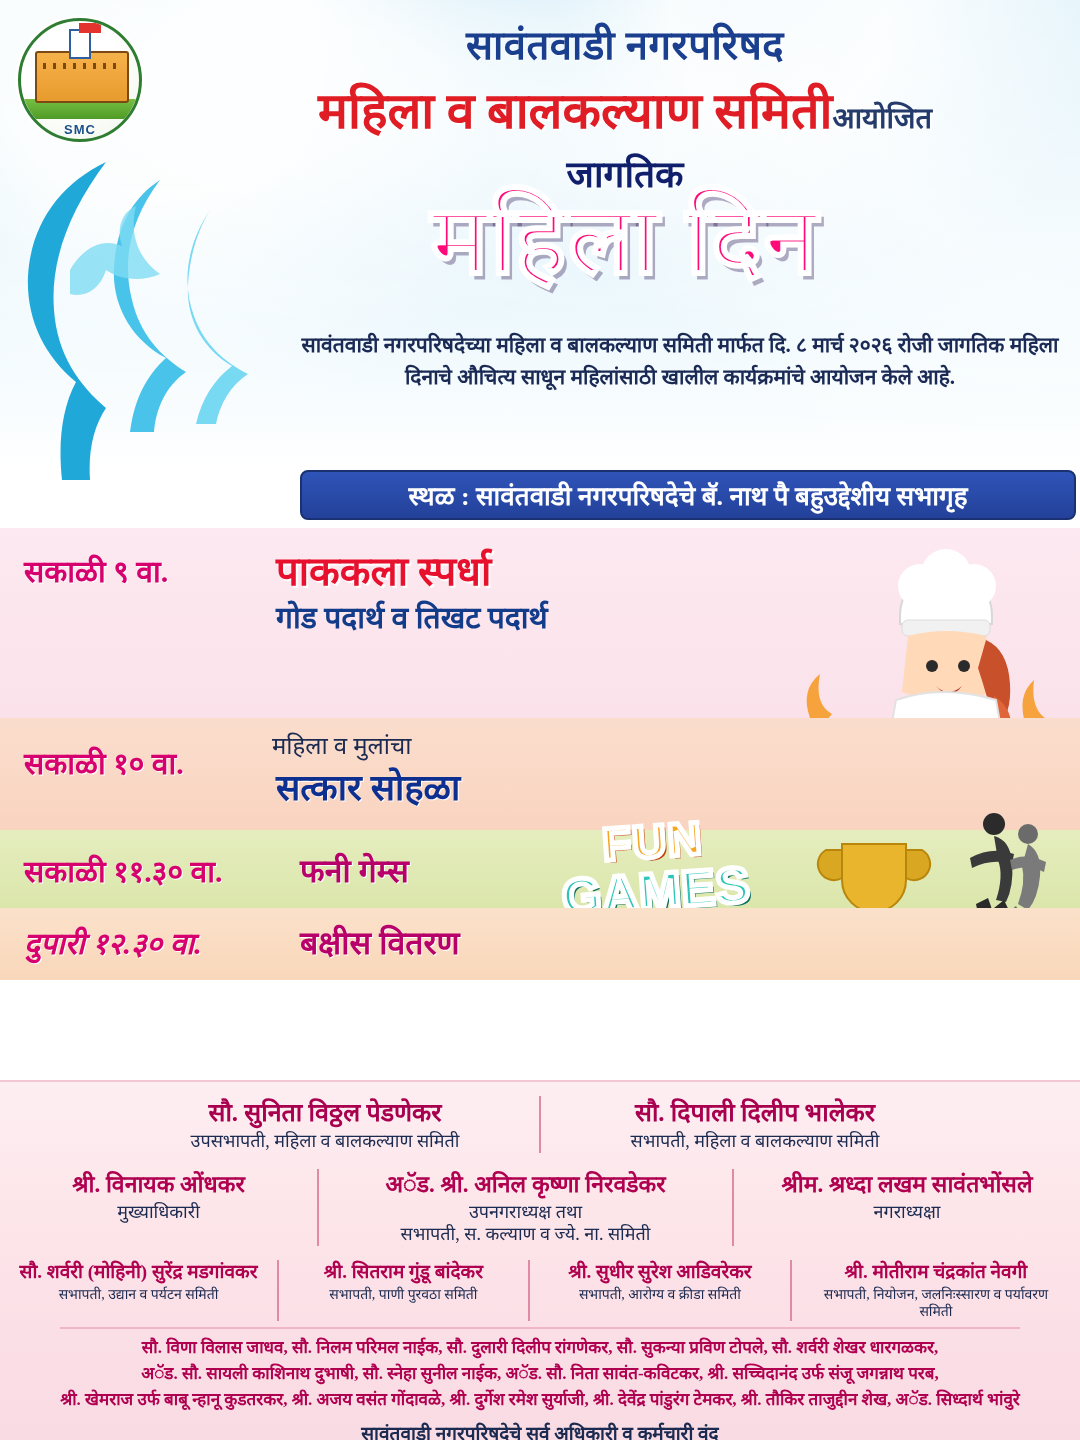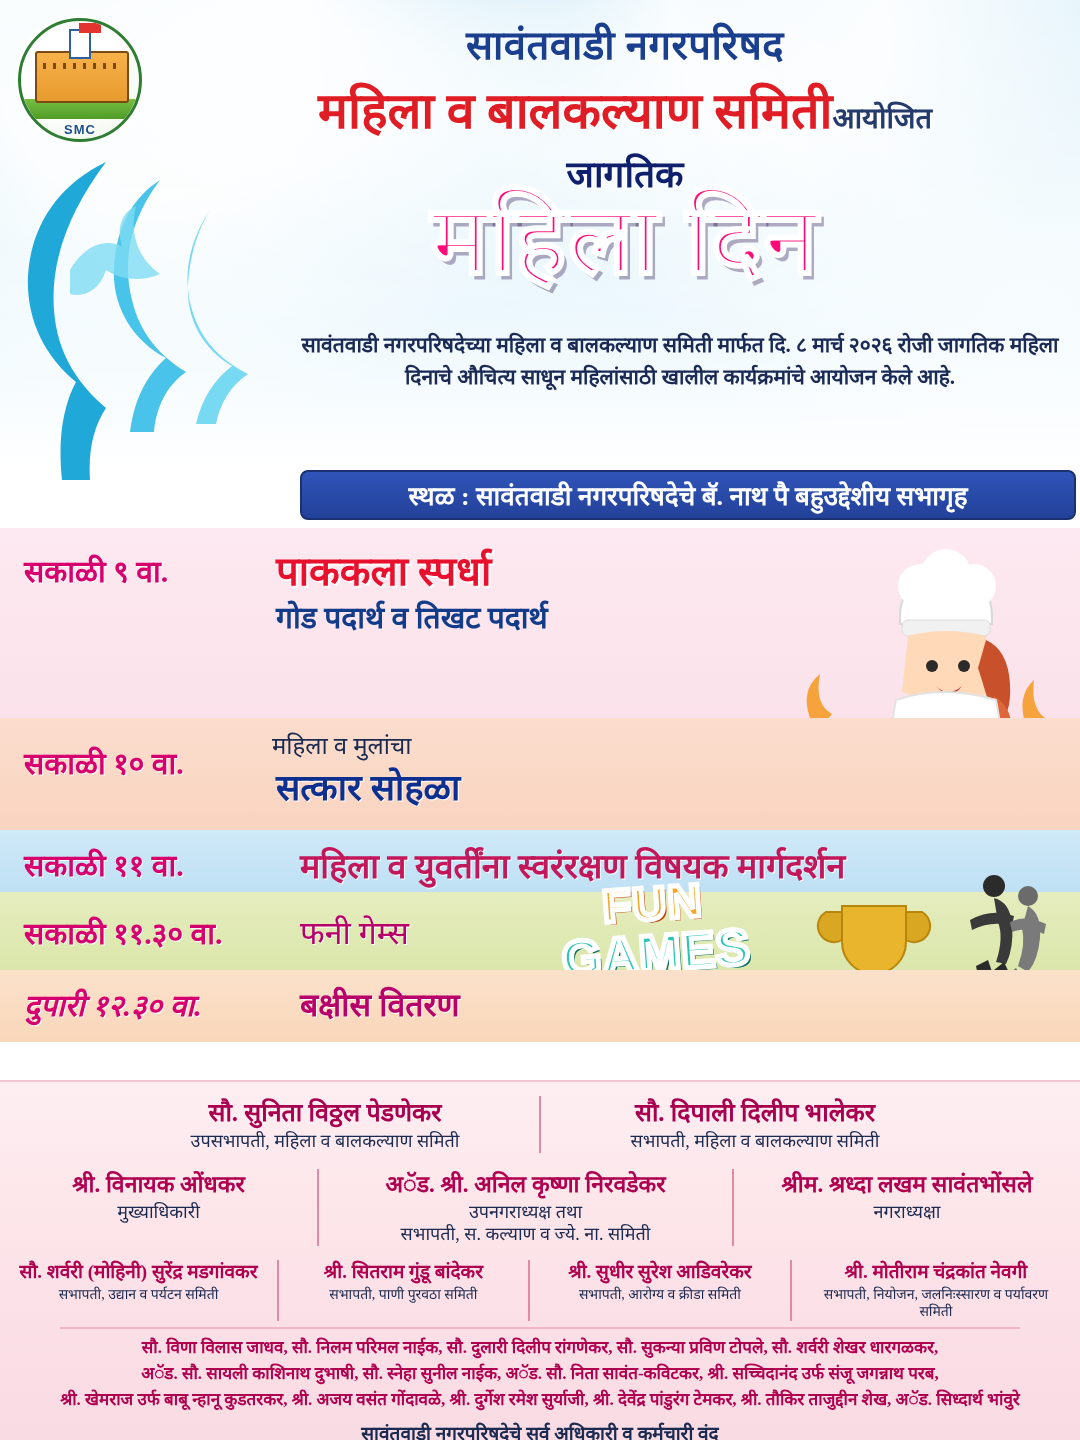--- a/index.html
+++ b/index.html
@@ -145,21 +145,21 @@
     font-family:"Liberation Serif", serif;font-size:36px;font-weight:bold;color:#0d2f8f;
     text-shadow:1px 1px 0 #fff;
   }
   .titleC{
     position:absolute;left:300px;top:12px;
     font-family:"Liberation Serif", serif;font-size:34px;font-weight:bold;color:#c2185b;
     text-shadow:1px 1px 0 #fff;
   }
   .titleD{
     position:absolute;left:300px;top:18px;
-    font-family:"Liberation Serif", serif;font-size:32px;font-weight:normal;color:#b8006a;
+    font-family:"Liberation Serif", serif;font-size:32px;font-weight:bold;color:#b8006a;
     text-shadow:1px 1px 0 #fff;
     text-align:center;
   }
   .titleE{
     position:absolute;left:300px;top:12px;
     font-family:"Liberation Serif", serif;font-size:32px;font-weight:bold;color:#b8006a;
     text-shadow:1px 1px 0 #fff;
   }
   
   .chef{position:absolute;right:10px;top:-8px;width:320px;height:310px;}
@@ -286,24 +286,20 @@
         </svg>
       </div>
     </div>
 
     <div class="row r2">
       <div class="time t2">सकाळी १० वा.</div>
       <div class="smallTop">महिला व मुलांचा</div>
       <div class="titleB">सत्कार सोहळा</div>
     </div>
 
-    <div class="row r3">
-      <div class="time t3">सकाळी ११ वा.</div>
-      <div class="titleC">महिला व युवर्तींना स्वरंरक्षण विषयक मार्गदर्शन</div>
-    </div>
 
     <div class="row r4">
       <div class="time t4">सकाळी ११.३० वा.</div>
       <div class="titleD">फनी गेम्स</div>
       <div class="fun">
         <div class="w1">FUN</div>
         <div class="w2">GAMES</div>
       </div>
       <div class="trophy">
         <svg viewBox="0 0 170 150" width="170" height="150" aria-hidden="true">

